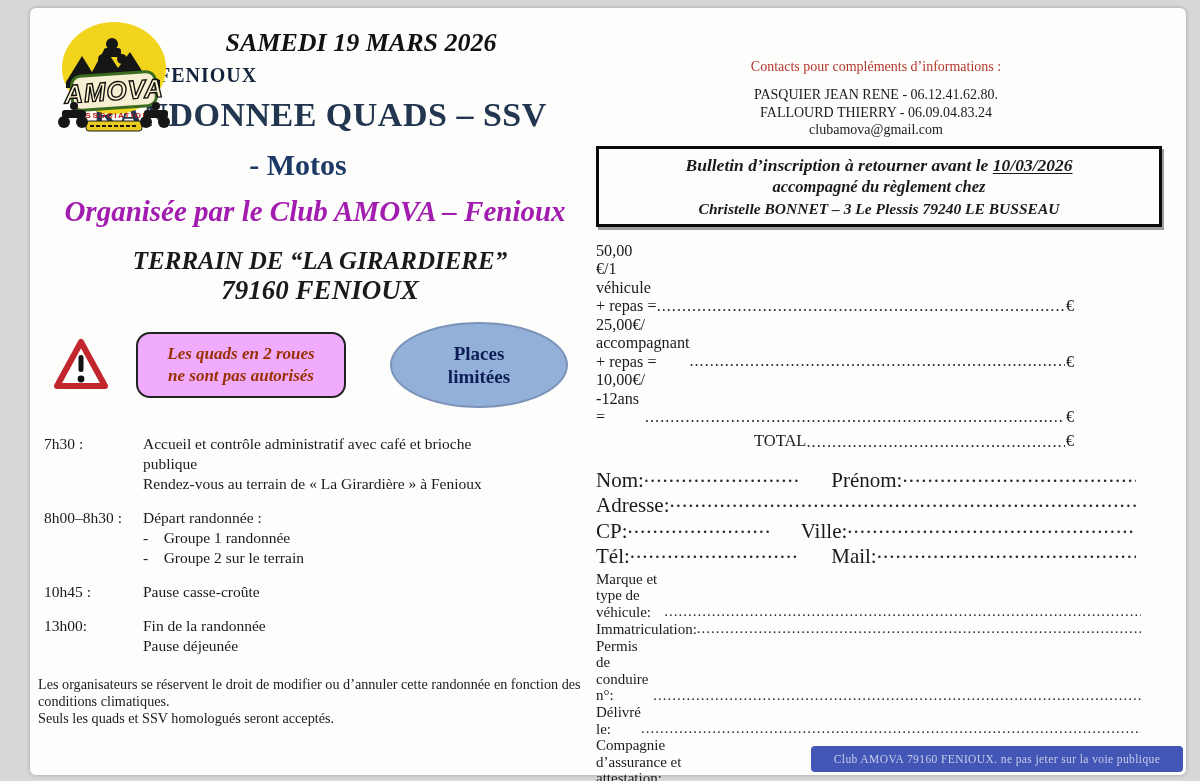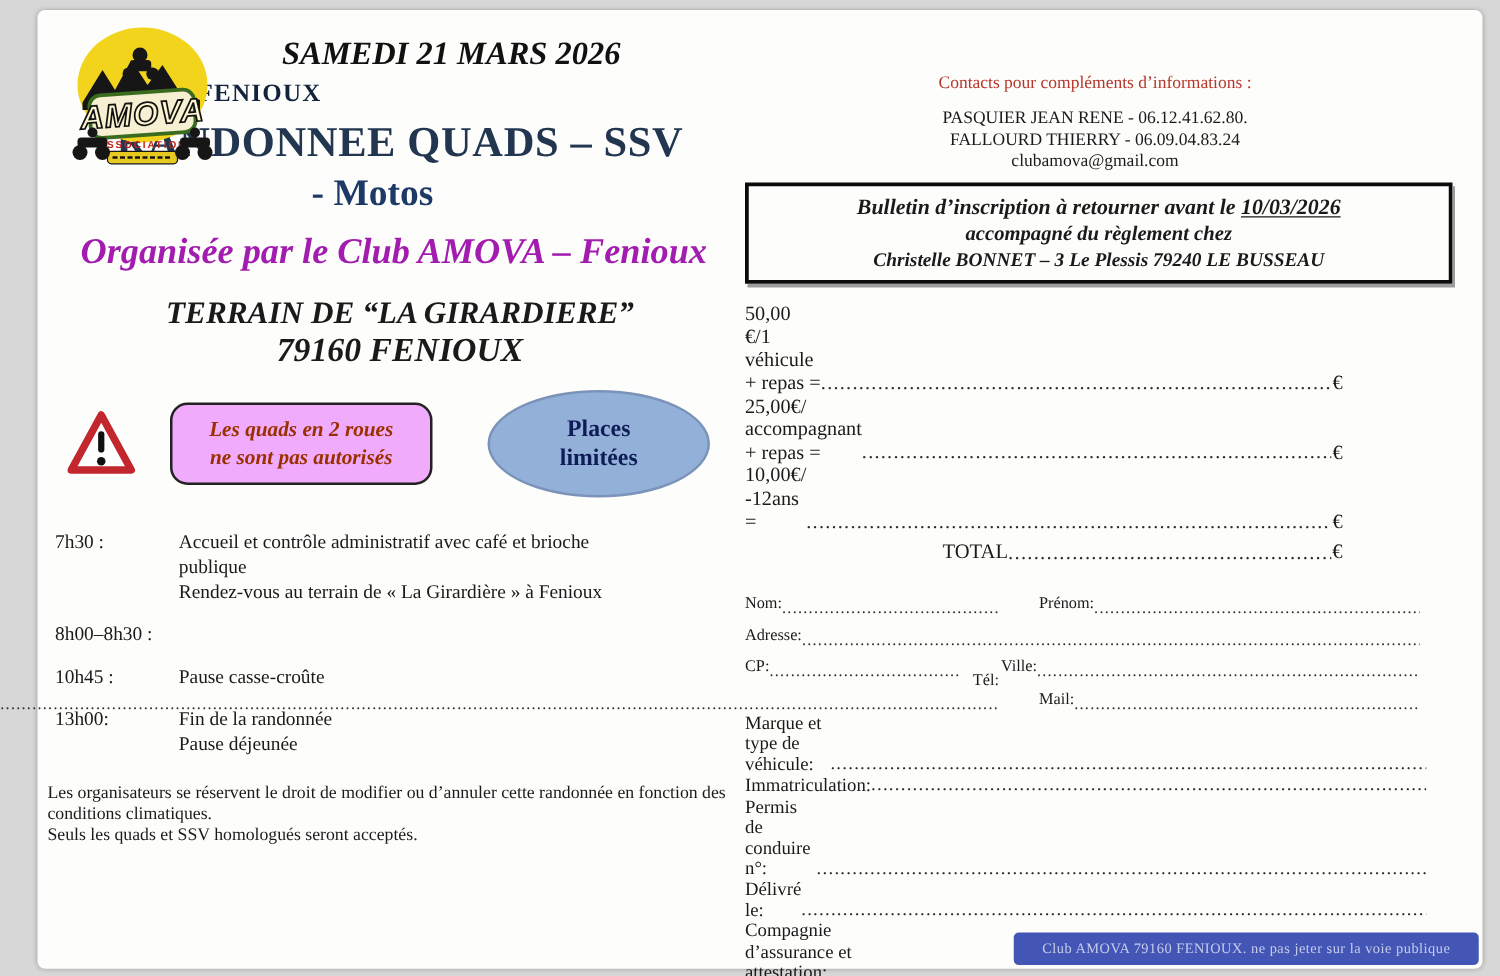--- a/index.html
+++ b/index.html
@@ -15,21 +15,21 @@
   
   .col-left{position:absolute;left:8px;top:0;width:564px;}
   .hdr{position:relative;height:56px;}
   .logo{position:absolute;left:10px;top:10px;width:132px;height:122px;}
   .date{margin-left:168px;padding-top:20px;width:310px;text-align:center;
         font-size:26px;line-height:30px;font-weight:bold;font-style:italic;color:#111;}
   .fenioux{margin-left:120px;width:440px;text-align:left;
         font-size:20px;font-weight:bold;letter-spacing:1px;}
   .title{margin-top:8px;text-align:center;font-size:34px;line-height:40px;
         font-weight:bold;letter-spacing:.5px;}
-  .motos{margin-top:2px;text-align:center;padding-right:44px;font-size:30px;line-height:35px;font-weight:bold;}
+  .motos{margin-top:12px;text-align:center;padding-right:44px;font-size:30px;line-height:35px;font-weight:bold;}
   .organizer{margin-top:16px;text-align:center;padding-right:10px;
         font-size:29px;line-height:26px;font-weight:bold;font-style:italic;color:#a21caf;}
   .venue{margin-top:22px;text-align:center;font-size:25px;line-height:30px;font-weight:bold;font-style:italic;}
   .venue-cp{margin-top:2px;text-align:center;font-size:27px;line-height:24px;font-weight:bold;font-style:italic;}
   .notices{margin-top:20px;padding-left:14px;display:flex;align-items:center;height:86px;}
   .warn-svg{width:58px;height:56px;flex:none;}
   .quad-box{margin-left:26px;flex:none;width:178px;padding:9px 14px;border:2px solid #222;
         border-radius:14px;background:#f0abfc;text-align:center;
         font-size:17px;line-height:22px;font-weight:bold;font-style:italic;}
   .quad-box div{white-space:nowrap;}
@@ -51,21 +51,21 @@
         padding:5px 10px;text-align:center;font-weight:bold;font-style:italic;}
   .bulletin .b1{font-size:17.5px;line-height:22px;}
   .bulletin .b2{font-size:16.5px;line-height:22px;}
   .bulletin .b3{font-size:15.5px;line-height:21px;}
   .deadline{text-decoration:underline;text-underline-offset:2px;}
   .fees{margin-top:15px;width:478px;}
   .fee-row{display:flex;align-items:flex-end;font-size:16.2px;line-height:18.5px;}
   .total-row{margin-top:4px;width:478px;padding-left:158px;box-sizing:border-box;
         display:flex;align-items:flex-end;font-size:16.5px;line-height:20px;}
   .formrows{margin-top:15px;width:540px;}
-  .form-row{display:flex;align-items:flex-end;height:25.5px;font-size:13px;line-height:19px;gap:32px;}
+  .form-row{display:flex;align-items:flex-start;height:25.5px;font-size:21px;line-height:19px;gap:32px;}
   .form-field{display:flex;align-items:flex-end;min-width:0;}
   .vehicle{margin-top:3px;width:545px;}
   .veh-row{display:flex;align-items:flex-end;font-size:15px;line-height:16.6px;}
   
   .dots{flex:1 1 auto;min-width:0;overflow:hidden;height:1.15em;letter-spacing:1px;color:#2a2a2a;white-space:nowrap;}
   .dots::after{content:"......................................................................................................................................................................................................................................................";}
   .dots-fixed{display:inline-block;overflow:hidden;white-space:nowrap;height:1.15em;letter-spacing:1px;color:#2a2a2a;vertical-align:bottom;}
   .dots-fixed::after{content:"......................................................................................................................................";}
   .eur{flex:none;padding-left:1px;}
   
@@ -100,21 +100,21 @@
           <rect x="14" y="92" width="24" height="8" rx="3"></rect>
             <circle cx="26" cy="88" r="4"></circle>
         </g>
         <g fill="#161616">
           <circle cx="98" cy="104" r="6"></circle>
             <circle cx="116" cy="104" r="6"></circle>
           <rect x="96" y="92" width="24" height="8" rx="3"></rect>
             <circle cx="108" cy="88" r="4"></circle>
         </g>
       </svg>
-      <div class="date">SAMEDI 21 MARS 2026</div>
+      <div class="date">SAMEDI 19 MARS 2026</div>
     </div>
 
     <div class="fenioux" style="color:#13233c;">FENIOUX</div>
     <div class="title" style="color:#223650;">RANDONNEE QUADS – SSV</div>
     <div class="motos" style="color:#1d3a66;">- Motos</div>
     <div class="organizer">Organisée par le Club AMOVA – Fenioux</div>
     <div class="venue">TERRAIN DE “LA GIRARDIERE”</div>
     <div class="venue-cp">79160 FENIOUX</div>
 
     <div class="notices">
@@ -137,20 +137,25 @@
         <div class="sched-row">
           <div class="sched-time">7h30 :</div>
           <div class="sched-lines">
             <div class="sched-line">Accueil et contrôle administratif avec café et brioche</div>
             <div class="sched-line">publique</div>
             <div class="sched-line">Rendez-vous au terrain de « La Girardière » à Fenioux</div>
           </div>
         </div>
         <div class="sched-row">
           <div class="sched-time">8h00–8h30 :</div>
+          <div class="sched-lines">
+            <div class="sched-line">Départ randonnée :</div>
+            <div class="sched-line">-    Groupe 1 randonnée</div>
+            <div class="sched-line">-    Groupe 2 sur le terrain</div>
+          </div>
         </div>
         <div class="sched-row">
           <div class="sched-time">10h45 :</div>
           <div class="sched-lines">
             <div class="sched-line">Pause casse-croûte</div>
           </div>
         </div>
         <div class="sched-row">
           <div class="sched-time">13h00:</div>
           <div class="sched-lines">
@@ -227,21 +232,21 @@
           <span class="form-field" style="width: 34%;">
             <span>CP:</span>
             <span class="dots"></span>
           </span>
           <span class="form-field" style="width: 66%;">
             <span>Ville:</span>
             <span class="dots"></span>
           </span>
         </div>
         <div class="form-row">
-          <span class="form-field" style="width: 40%; flex-direction: column;">
+          <span class="form-field" style="width: 40%;">
             <span>Tél:</span>
             <span class="dots"></span>
           </span>
           <span class="form-field" style="width: 60%;">
             <span>Mail:</span>
             <span class="dots"></span>
           </span>
         </div>
       </div>
     <div class="vehicle">

